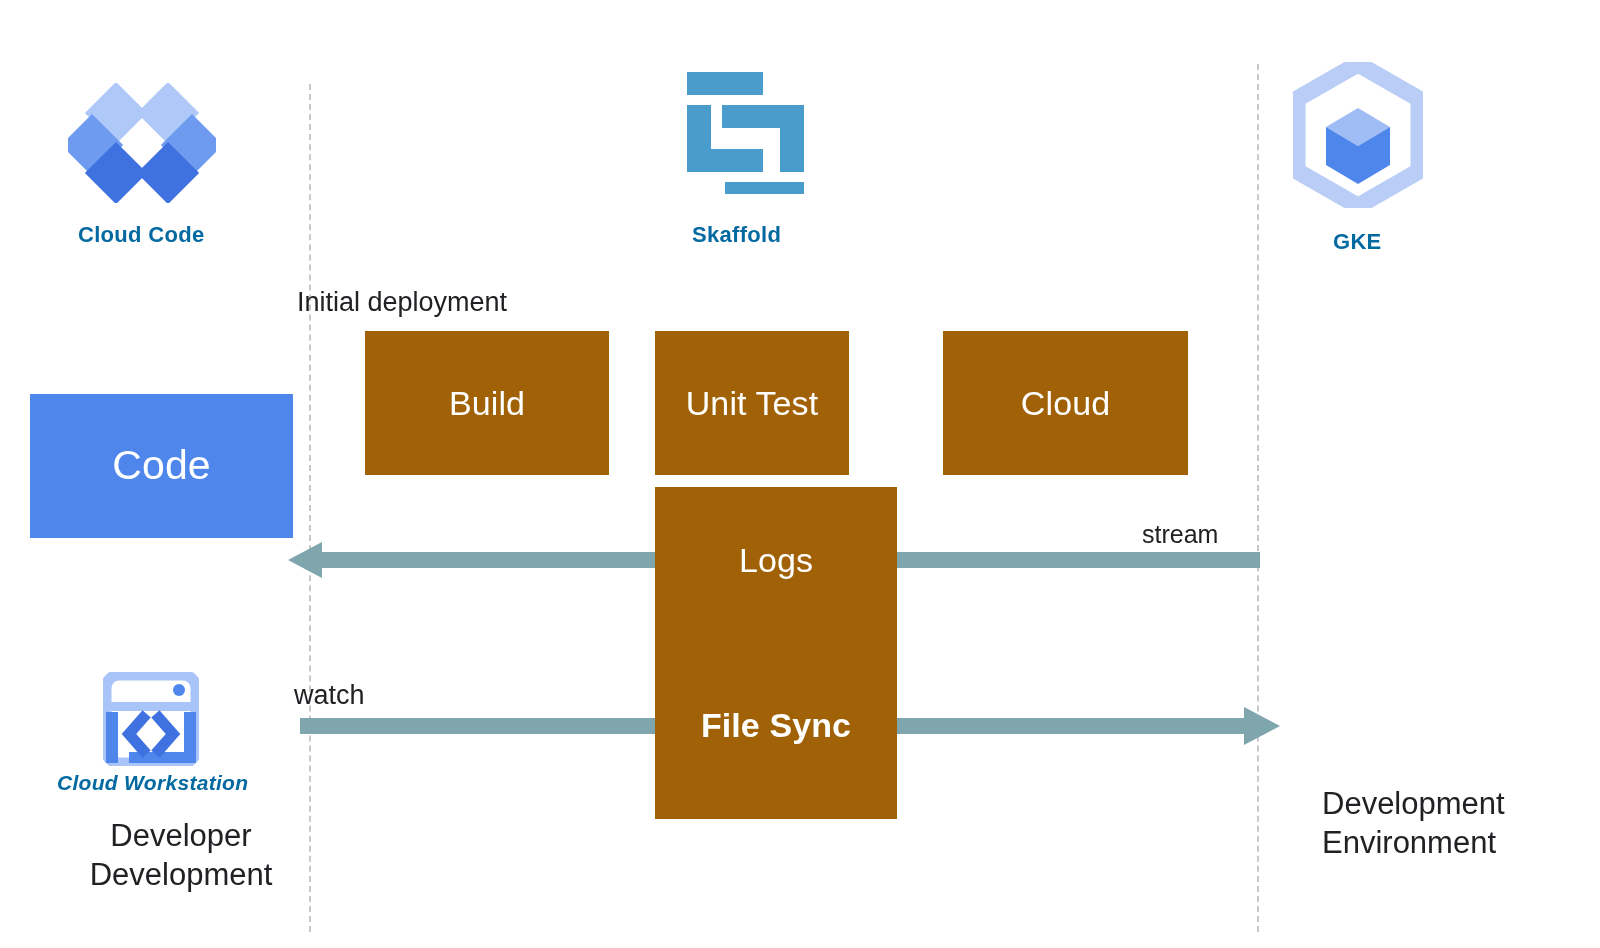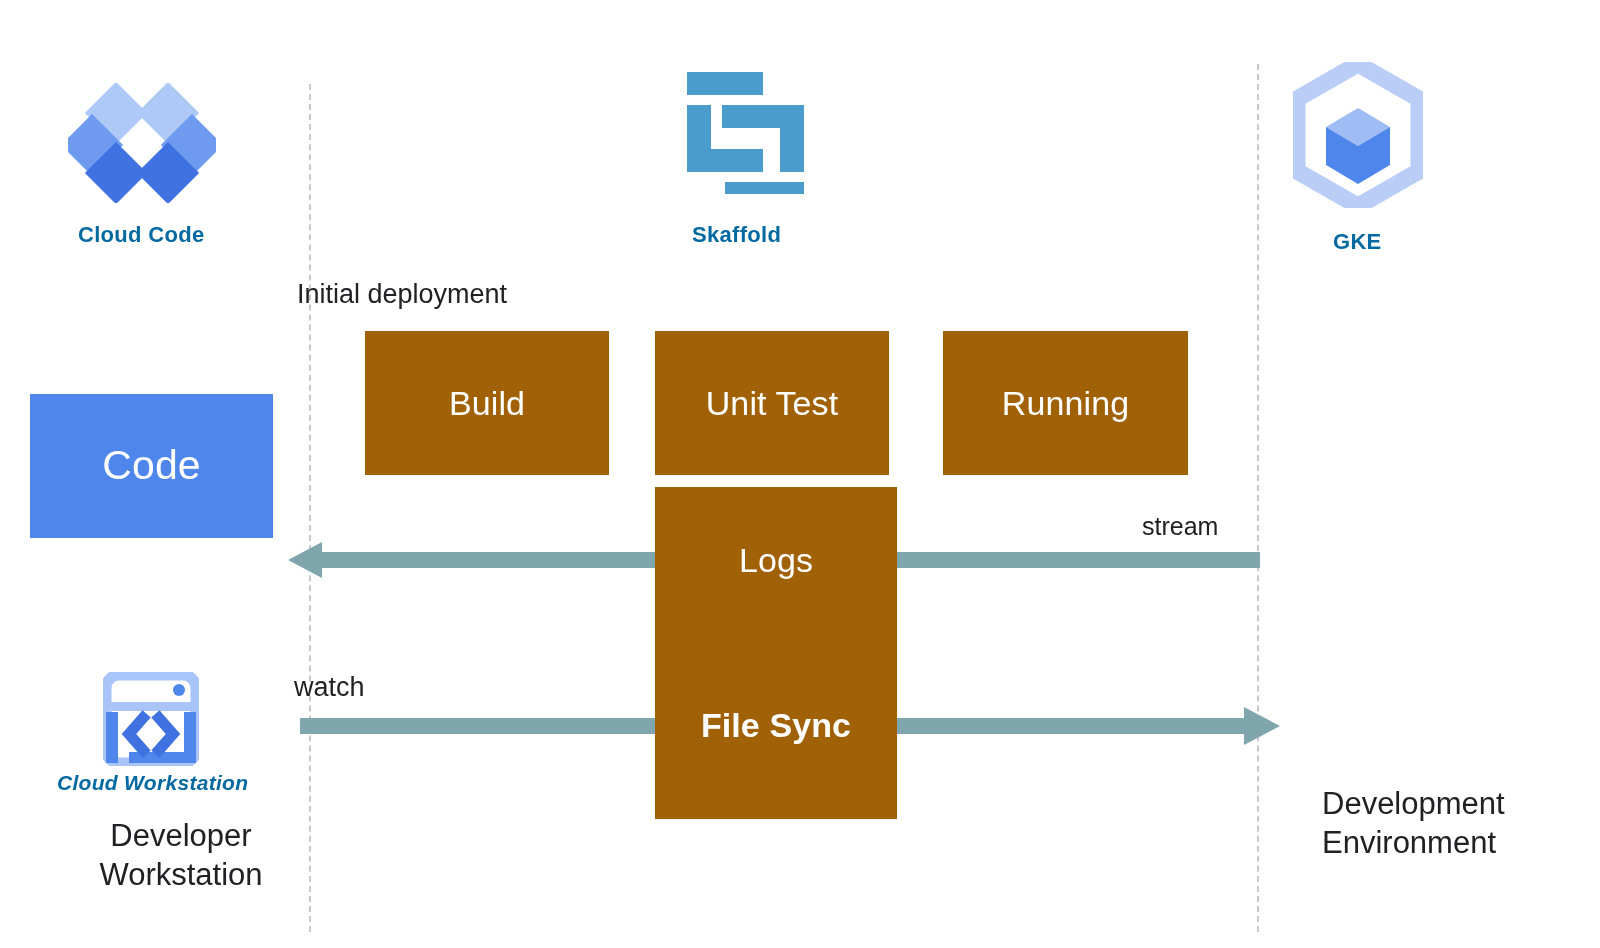--- a/index.html
+++ b/index.html
@@ -37,41 +37,42 @@
     text-align: center;
     color: #ffffff;
     font-weight: 400;
     line-height: 1.12;
     letter-spacing: 0.1px;
   }
   .box.teal { background: #a16207; font-size: 34px; }
   .box.blue { background: #4f86ec; font-size: 41px; }
 
   #box-build     { left: 365px;  top: 331px; width: 244px; height: 144px; }
-  #box-unit-test { left: 655px;  top: 331px; width: 234px; height: 144px; }
+  #box-unit-test { left: 655px;  top: 331px; width: 194px; height: 144px; }
   #box-deploy    { left: 943px;  top: 331px; width: 245px; height: 144px; }
   #box-logs      { left: 655px;  top: 487px; width: 242px; height: 146px; z-index: 5; }
   #box-file-sync { left: 655px;  top: 631px; width: 242px; height: 188px; z-index: 5; font-weight: bold; }
-  #box-code      { left: 30px;   top: 394px; width: 243px; height: 144px; }
+  #box-code      { left: 30px;   top: 394px; width: 263px; height: 144px; }
   #box-running-container { left: 1283px; top: 394px; width: 241px; height: 144px; }
 
   
   .arrow-svg {
     position: absolute;
     z-index: 1;
     overflow: visible;
   }
   #arrow-logs     { left: 288px; top: 540px;  width: 972px; height: 40px; }
   #arrow-file-sync{ left: 300px; top: 705px;  width: 980px; height: 42px; }
 
   
   .label {
     position: absolute;
     white-space: pre;
     color: #202124;
+    margin-top: 8px;
   }
   .logo-caption {
     position: absolute;
     color: #0369a1;
     font-size: 22px;
     font-weight: bold;
     letter-spacing: 0.3px;
     white-space: nowrap;
   }
   #cap-cloud-code   { left: 78px;   top: 222px; }
@@ -164,26 +165,26 @@
     <polygon points="0,20 34,2 34,12 972,12 972,28 34,28 34,38" fill="#7fa5ad"></polygon>
   </svg>
 
   <svg class="arrow-svg" id="arrow-file-sync" viewBox="0 0 980 42" width="980" height="42" preserveAspectRatio="none">
     <polygon points="0,13 944,13 944,2 980,21 944,40 944,29 0,29" fill="#7fa5ad"></polygon>
   </svg>
 
   <div class="box blue" id="box-code">Code</div>
   <div class="box teal" id="box-build">Build</div>
   <div class="box teal" id="box-unit-test">Unit Test</div>
-  <div class="box teal" id="box-deploy">Running</div>
+  <div class="box teal" id="box-deploy">Cloud</div>
   <div class="box teal" id="box-logs">Logs</div>
   <div class="box teal" id="box-file-sync">File Sync</div>
 
   <div class="label" id="label-initial-deployment">Initial deployment</div>
   <div class="label" id="label-stream">stream</div>
   <div class="label" id="label-watch">watch</div>
 
   <div class="caption-big" id="caption-developer-workstation">Developer
-Workstation</div>
+Development</div>
   <div class="caption-big" id="caption-development-environment">Development
 Environment</div>
 
 </div>
 
 </body></html>

